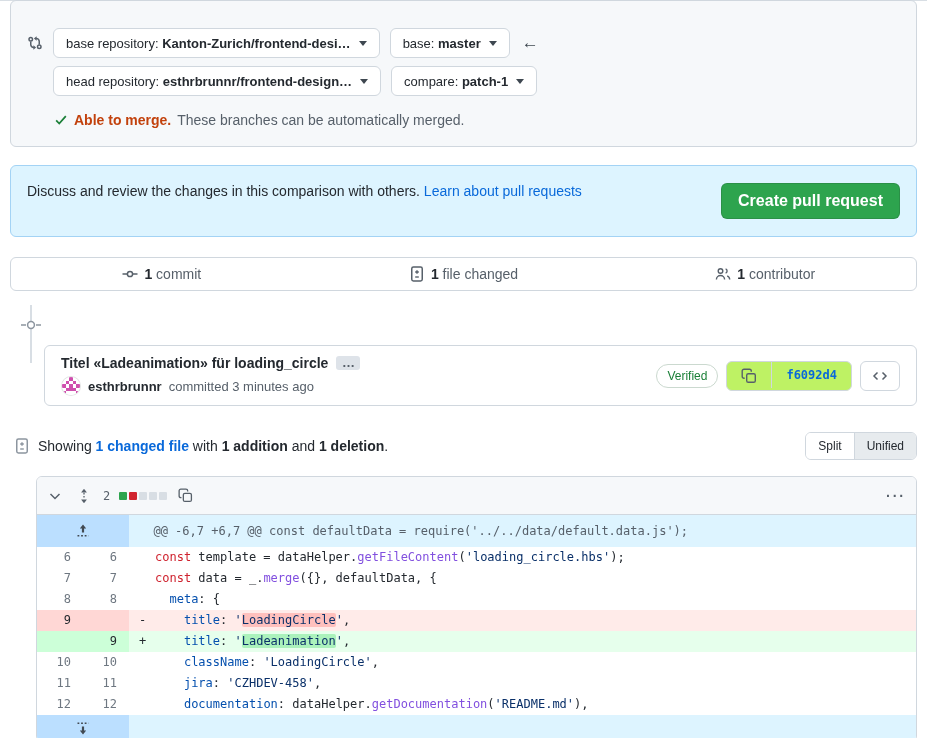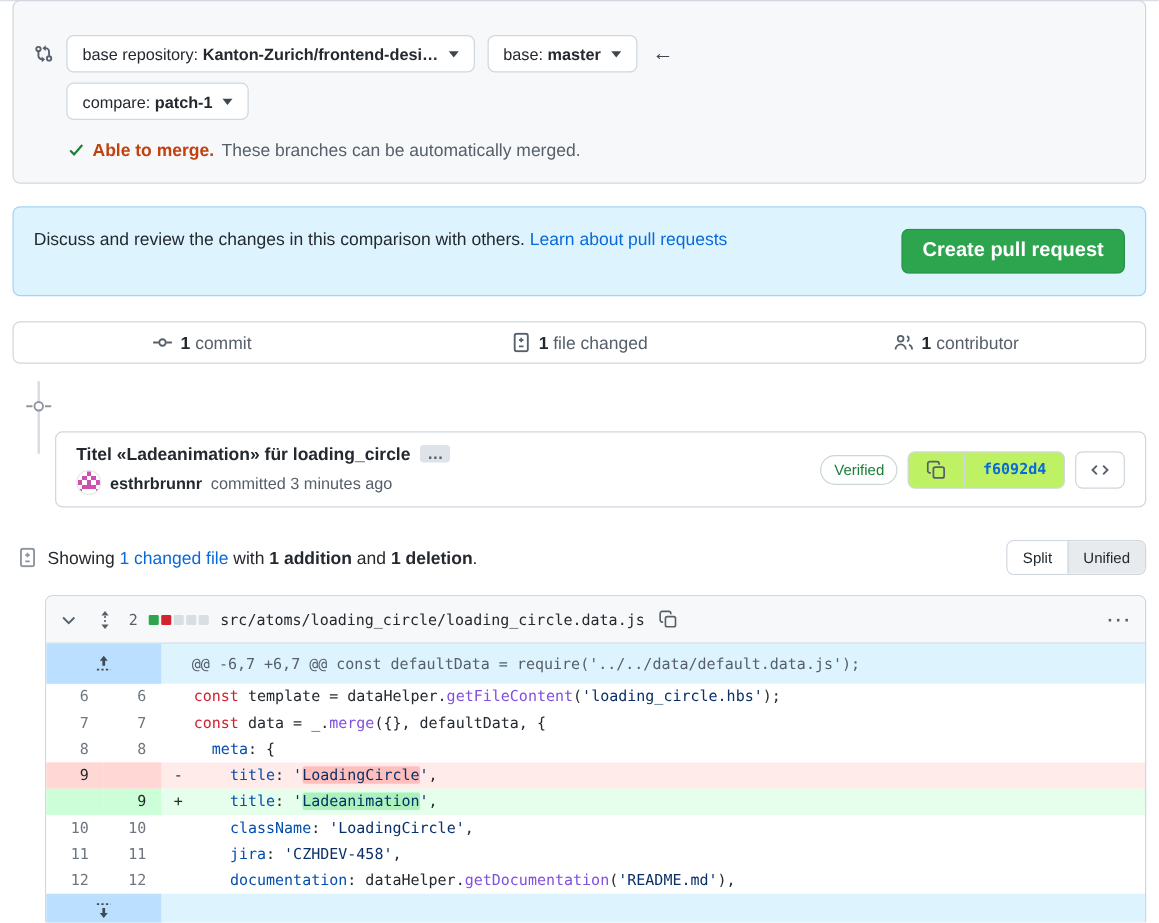--- a/index.html
+++ b/index.html
@@ -49,21 +49,21 @@
   .verified { border:1px solid #cbd9cf; border-radius:999px; color:#1a7f37; font-size:12px; padding:4px 10px; background:#fff; cursor:pointer; }
   .sha-group { display:flex; align-items:flex-start; border:1px solid #d0d7de; border-radius:6px; overflow:hidden; background:#bef264; }
   .sha-group .cell { display:flex; align-items:center; padding:6px 14px; cursor:pointer; }
   .sha-group .cell + .cell { border-left:1px solid #d0d7de; }
   .sha { font-family:"DejaVu Sans Mono", monospace; font-size:12px; font-weight:600; color:#0969da; }
   .icon-btn { background:#fff; border:1px solid #d0d7de; border-radius:6px; padding:6px 11px; display:flex; align-items:center; cursor:pointer; }
 
   
   .summary { margin:26px 10px 0 14px; display:flex; align-items:center; }
   .summary .txt { margin-left:8px; font-size:14px; }
-  .summary a { color:#0969da; text-decoration:none; font-weight:400; cursor:pointer; }
+  .summary a { color:#0969da; text-decoration:none; font-weight:700; cursor:pointer; }
   .summary b { font-weight:700; }
   .summary .spacer { flex:1; }
   .seg-group { display:flex; border:1px solid #d0d7de; border-radius:6px; overflow:hidden; }
   .seg { font-size:12px; font-weight:500; padding:6px 12px; background:#fff; border:none; color:#24292f; cursor:pointer; font-family:inherit; }
   .seg + .seg { border-left:1px solid #d0d7de; }
   .seg.active { background:#e7ebee; }
 
   
   .diff-card { margin:16px 10px 11px 36px; border:1px solid #d0d7de; border-radius:6px; overflow:hidden; }
   .diff-header { background:#f6f8fa; border-bottom:1px solid #d0d7de; height:38px; display:flex; align-items:center; padding:0 10px 0 8px; gap:9px; }
@@ -126,20 +126,24 @@
       <span class="caret"></span>
     </button>
     <button class="branch-btn">
       <span><span>base:</span> <b>master</b></span>
       <span class="caret"></span>
     </button>
     <span class="arrow-left">←</span>
   </div>
   <div class="cmp-row cmp-row2">
     <button class="branch-btn">
+      <span><span>head repository:</span> <b>esthrbrunnr/frontend-design…</b></span>
+      <span class="caret"></span>
+    </button>
+    <button class="branch-btn">
       <span><span>compare:</span> <b>patch-1</b></span>
       <span class="caret"></span>
     </button>
   </div>
   <div class="merge-status">
     <span style="display:flex;">
       <svg width="14" height="14" viewBox="0 0 16 16">
           <path fill="none" stroke="#1a7f37" stroke-width="2" d="M2.5 8.5 6 12l7.5-8.5"></path>
         </svg>
     </span>
@@ -294,21 +298,20 @@
         </svg>
     </span>
     <span class="dh-count">2</span>
     <span class="blocks">
         <span class="blk added"></span>
         <span class="blk deleted"></span>
         <span class="blk neutral"></span>
         <span class="blk neutral"></span>
         <span class="blk neutral"></span>
       </span>
-    <span class="dh-file">src/atoms/loading_circle/loading_circle.data.js</span>
     <button class="dh-ic">
       <svg width="15" height="15" viewBox="0 0 16 16">
           <g fill="none" stroke="#57606a" stroke-width="1.4">
             <rect x="5.7" y="5.7" width="8.6" height="8.6" rx="1.6"></rect>
             <path d="M3.7 10.3H3A1.8 1.8 0 0 1 1.2 8.5V3A1.8 1.8 0 0 1 3 1.2h5.5A1.8 1.8 0 0 1 10.3 3v.7"></path>
           </g>
         </svg>
     </button>
     <span class="dh-spacer"></span>
     <button class="kebab">···</button>

